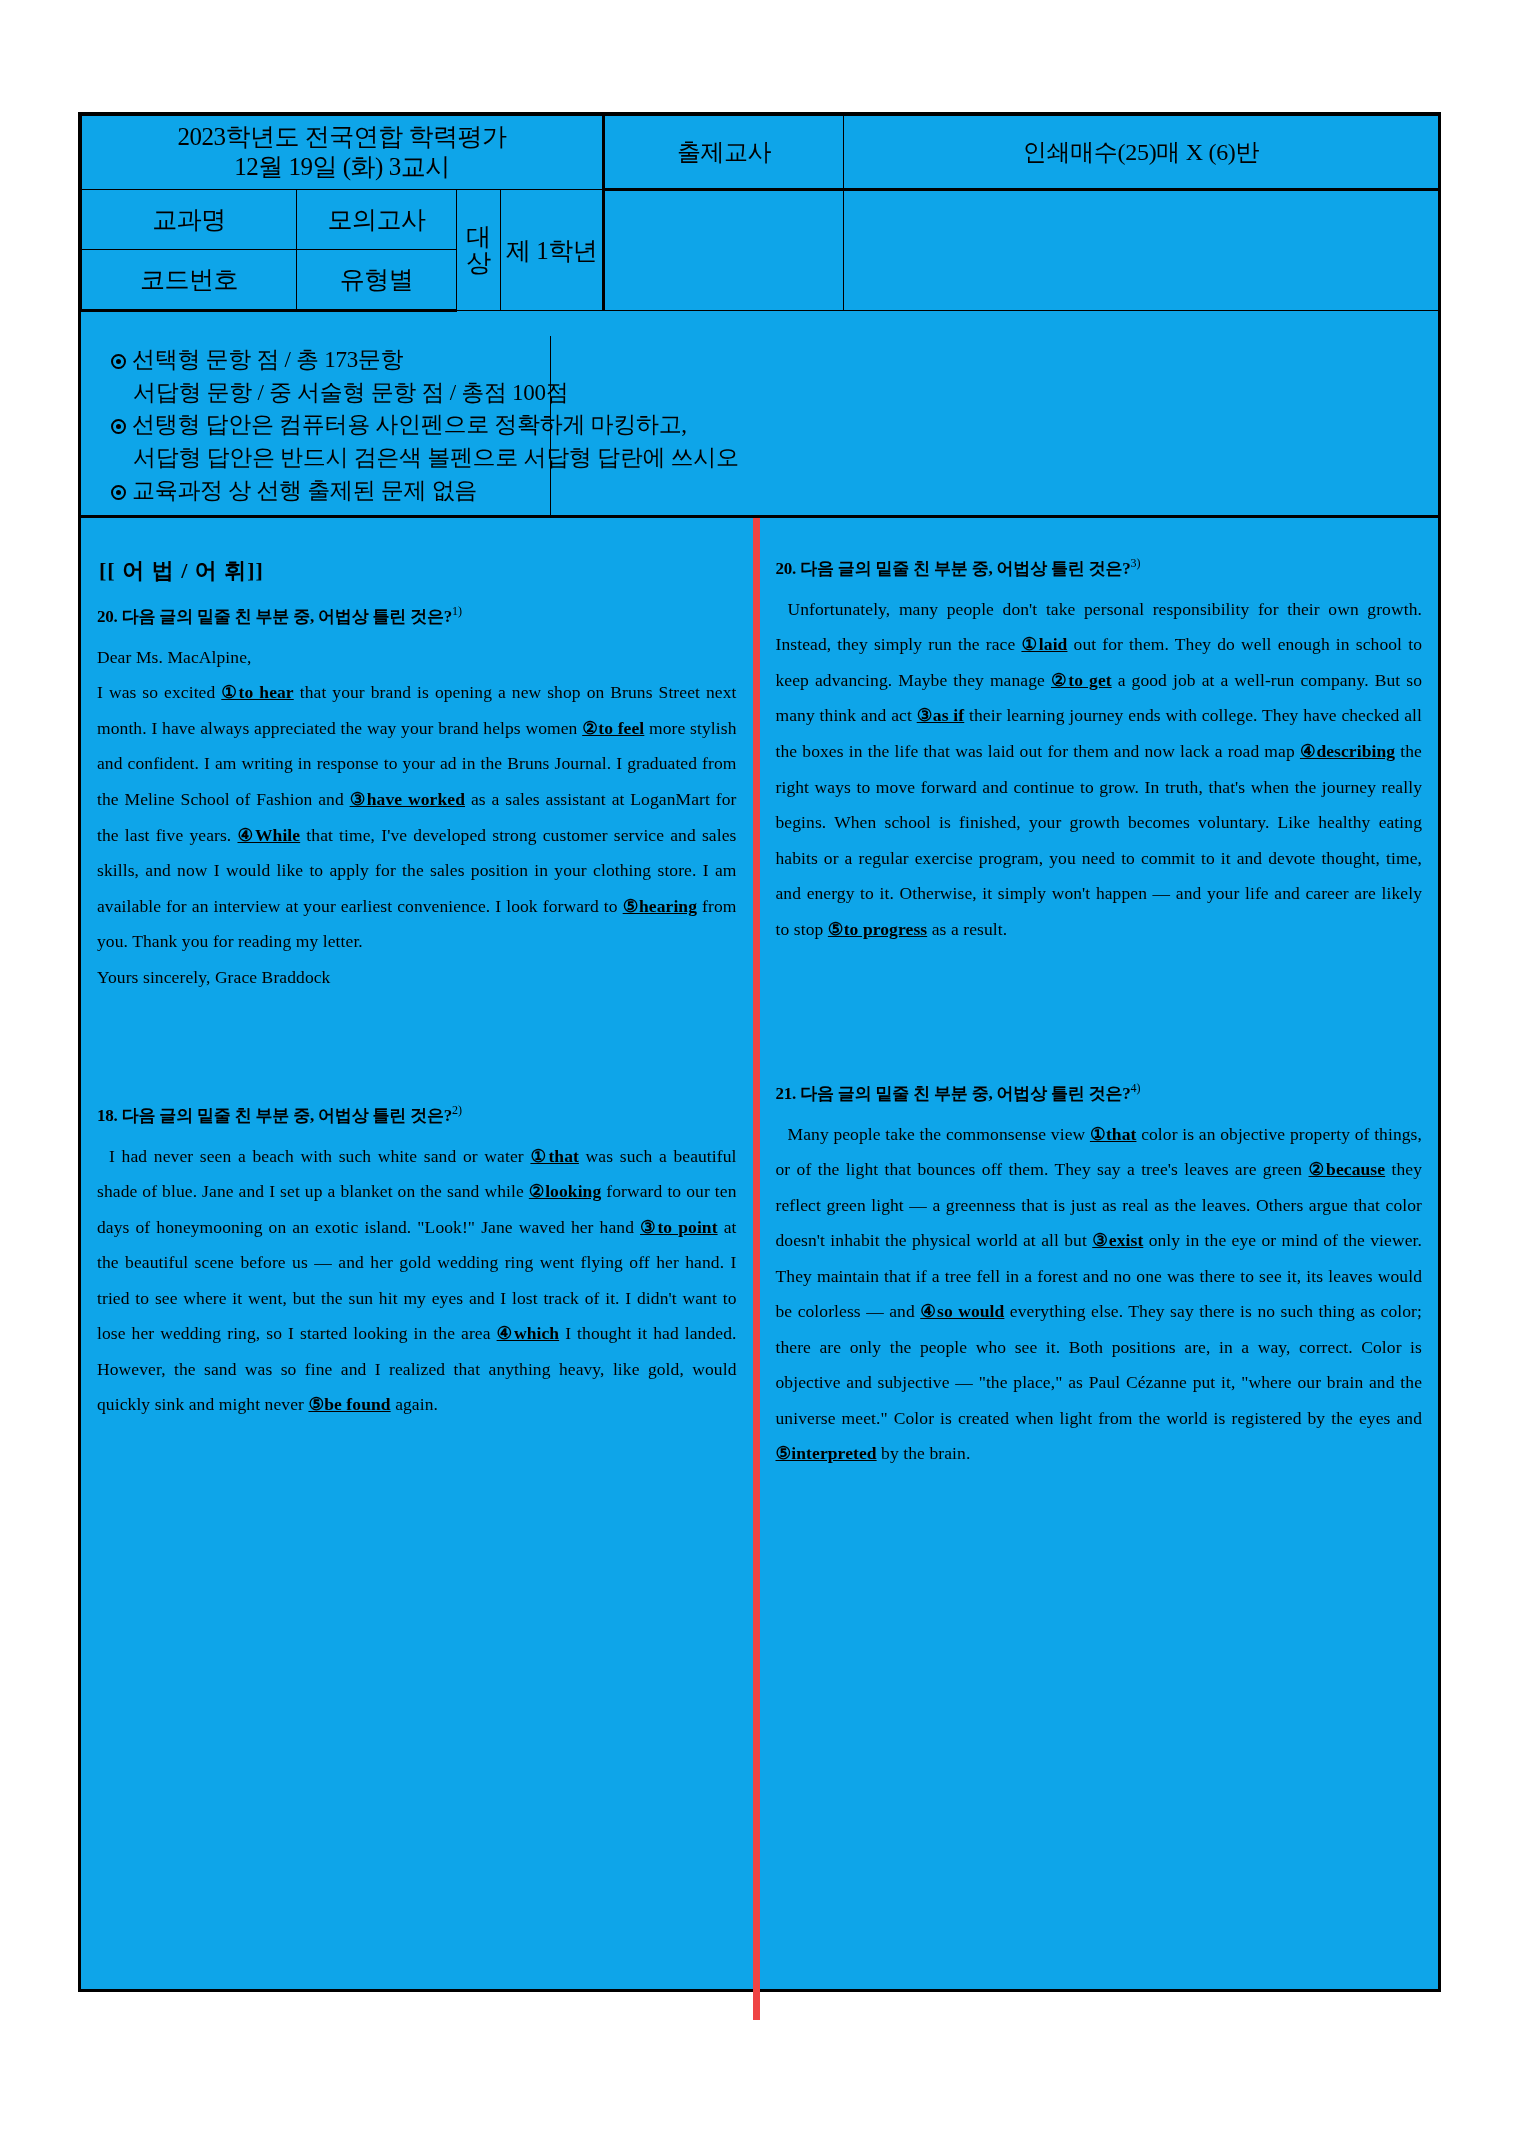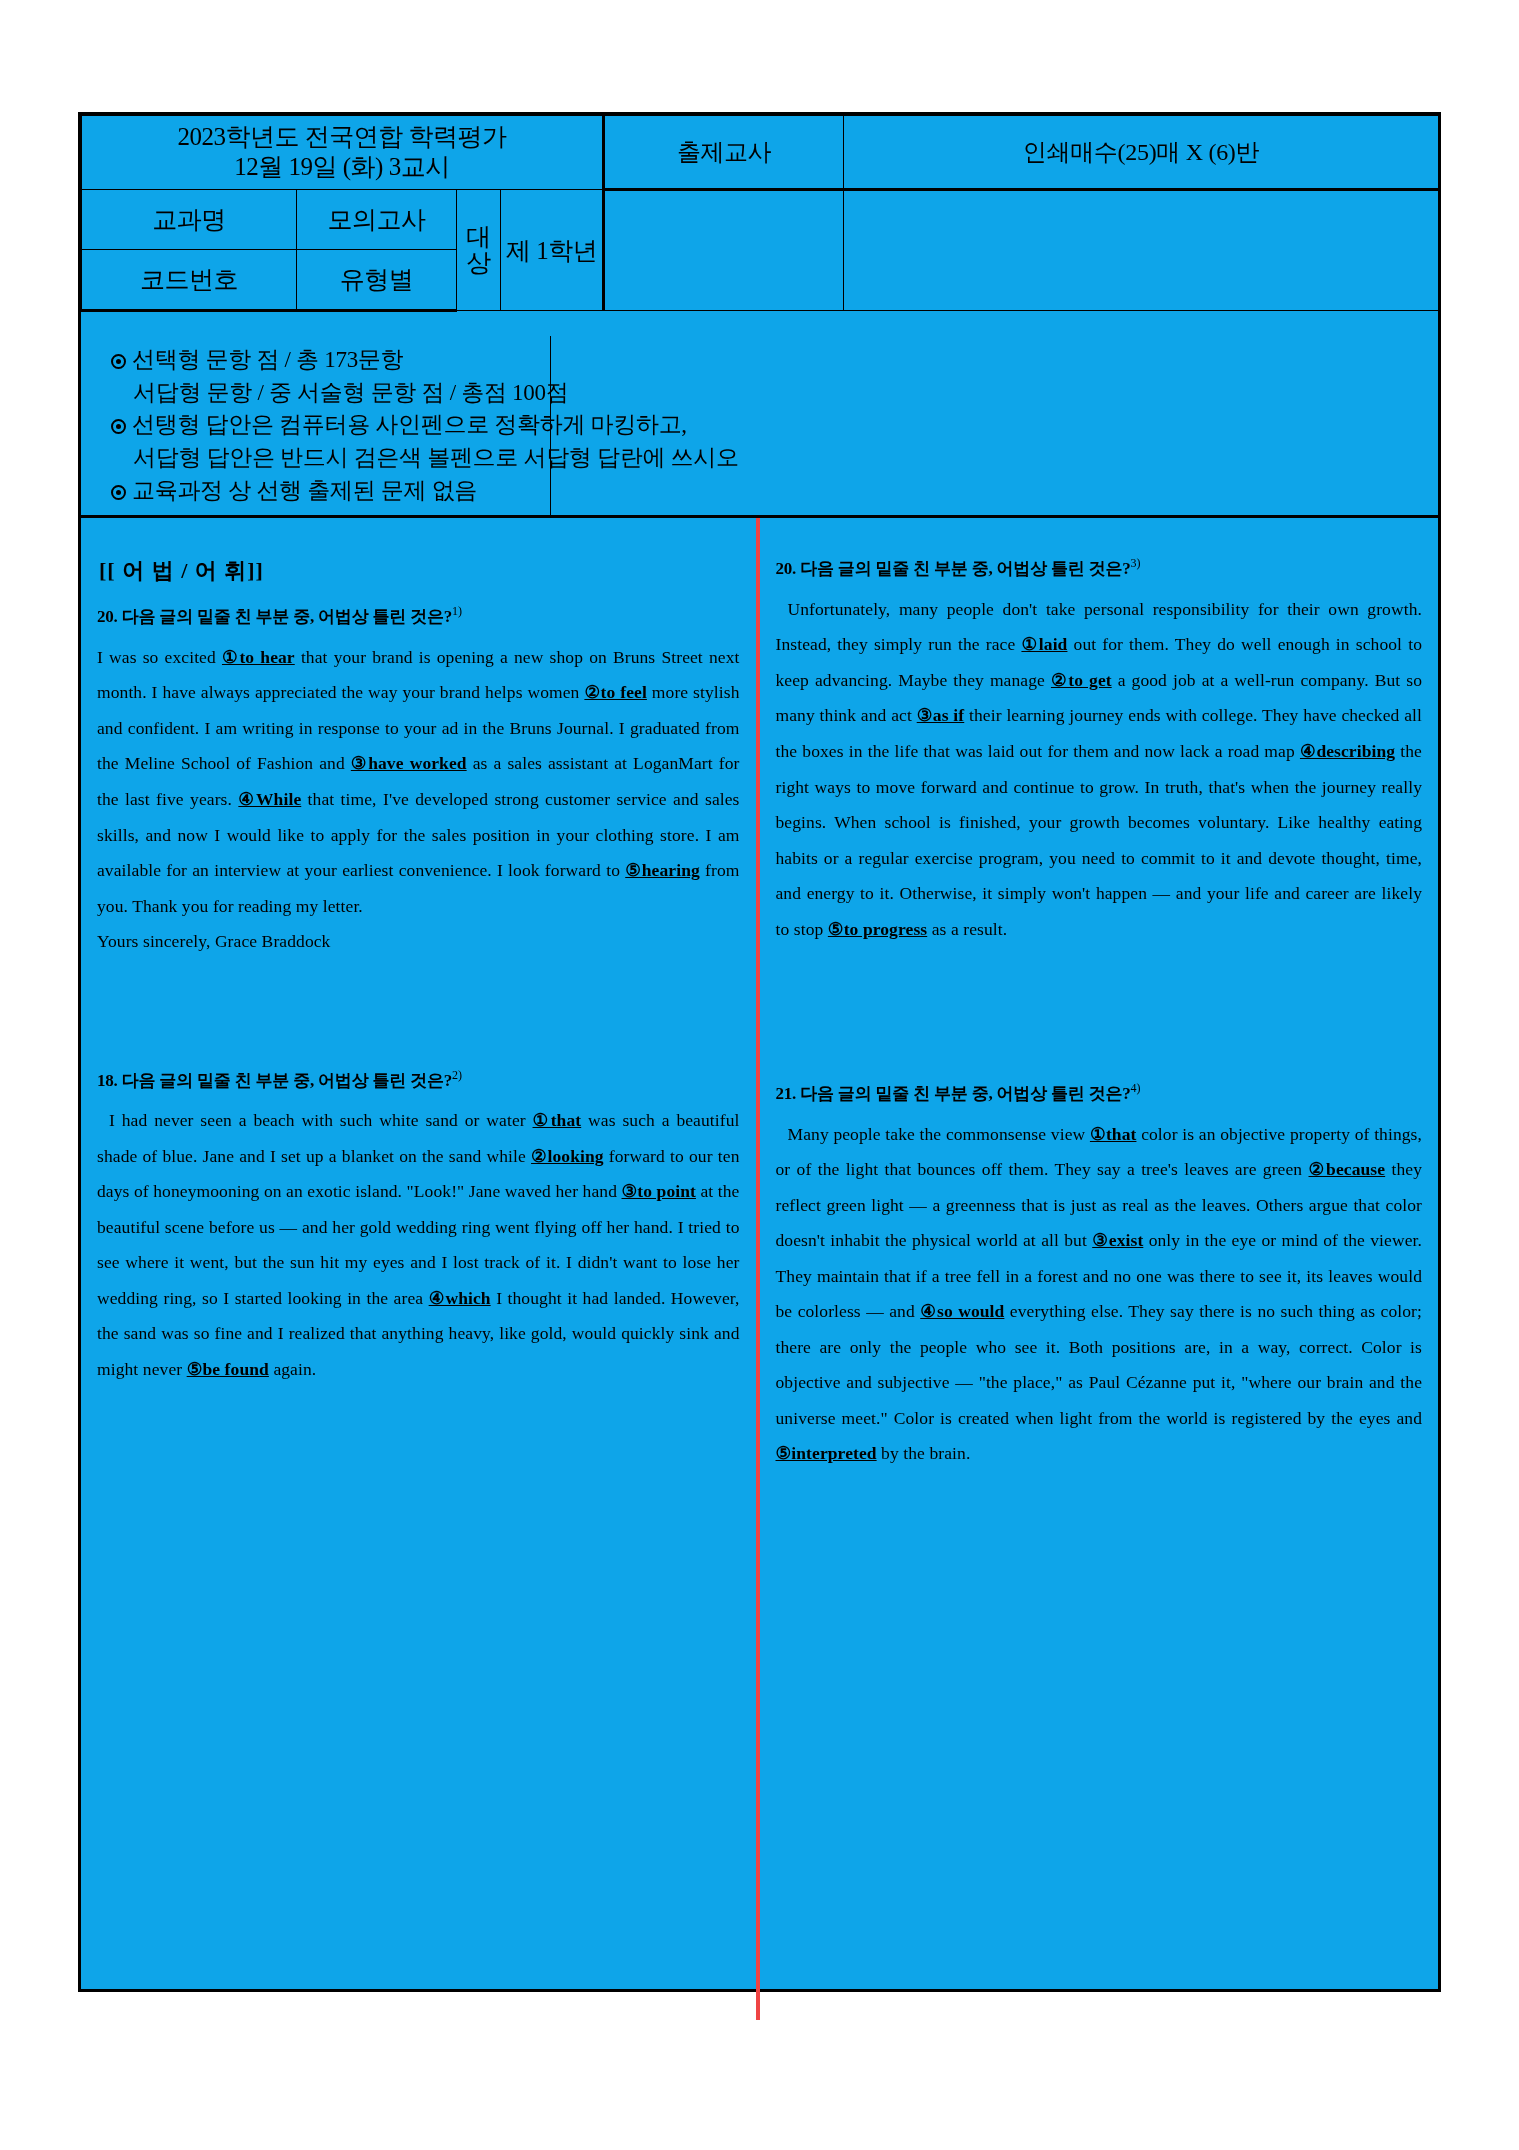--- a/index.html
+++ b/index.html
@@ -93,21 +93,21 @@
 
   
   .body {
     display: flex;
     height: 1502px;
   }
   .col {
     width: 50%;
     padding: 22px 16px 0 16px;
   }
-  .col-left { border-right: 4px solid #ef4444; }
+  .col-left { border-right: 7px solid #ef4444; }
 
   .sect-head {
     font-size: 22px;
     font-weight: bold;
     letter-spacing: 1px;
     margin: 16px 0 18px 2px;
     font-family: "Liberation Serif", serif;
   }
   .q-head {
     font-size: 17px;
@@ -197,20 +197,21 @@
   <div class="body">
 
     <div class="col col-left">
 
       <div class="sect-head">[[ 어  법  /  어  휘]]</div>
 
       <div class="q-head">
         <span>20.</span>
         <span>다음 글의 밑줄 친 부분 중, 어법상 틀린 것은?</span><span class="fn">1)</span>
       </div>
+      <div class="passage salut">Dear Ms. MacAlpine,</div>
       <div class="passage">I was so excited <u>①to hear</u> that your brand is opening a new shop on Bruns Street next month. I have always appreciated the way your brand helps women <u>②to feel</u> more stylish and confident. I am writing in response to your ad in the Bruns Journal. I graduated from the Meline School of Fashion and <u>③have worked</u> as a sales assistant at LoganMart for the last five years. <u>④While</u> that time, I've developed strong customer service and sales skills, and now I would like to apply for the sales position in your clothing store. I am available for an interview at your earliest convenience. I look forward to <u>⑤hearing</u> from you. Thank you for reading my letter.</div>
       <div class="passage sign">Yours sincerely, Grace Braddock</div>
 
       <div class="spacer-18"></div>
 
       <div class="q-head">
         <span>18.</span>
         <span>다음 글의 밑줄 친 부분 중, 어법상 틀린 것은?</span><span class="fn">2)</span>
       </div>
       <div class="passage indent">I had never seen a beach with such white sand or water <u>①that</u> was such a beautiful shade of blue. Jane and I set up a blanket on the sand while <u>②looking</u> forward to our ten days of honeymooning on an exotic island. "Look!" Jane waved her hand <u>③to point</u> at the beautiful scene before us ― and her gold wedding ring went flying off her hand. I tried to see where it went, but the sun hit my eyes and I lost track of it. I didn't want to lose her wedding ring, so I started looking in the area <u>④which</u> I thought it had landed. However, the sand was so fine and I realized that anything heavy, like gold, would quickly sink and might never <u>⑤be found</u> again.</div>

